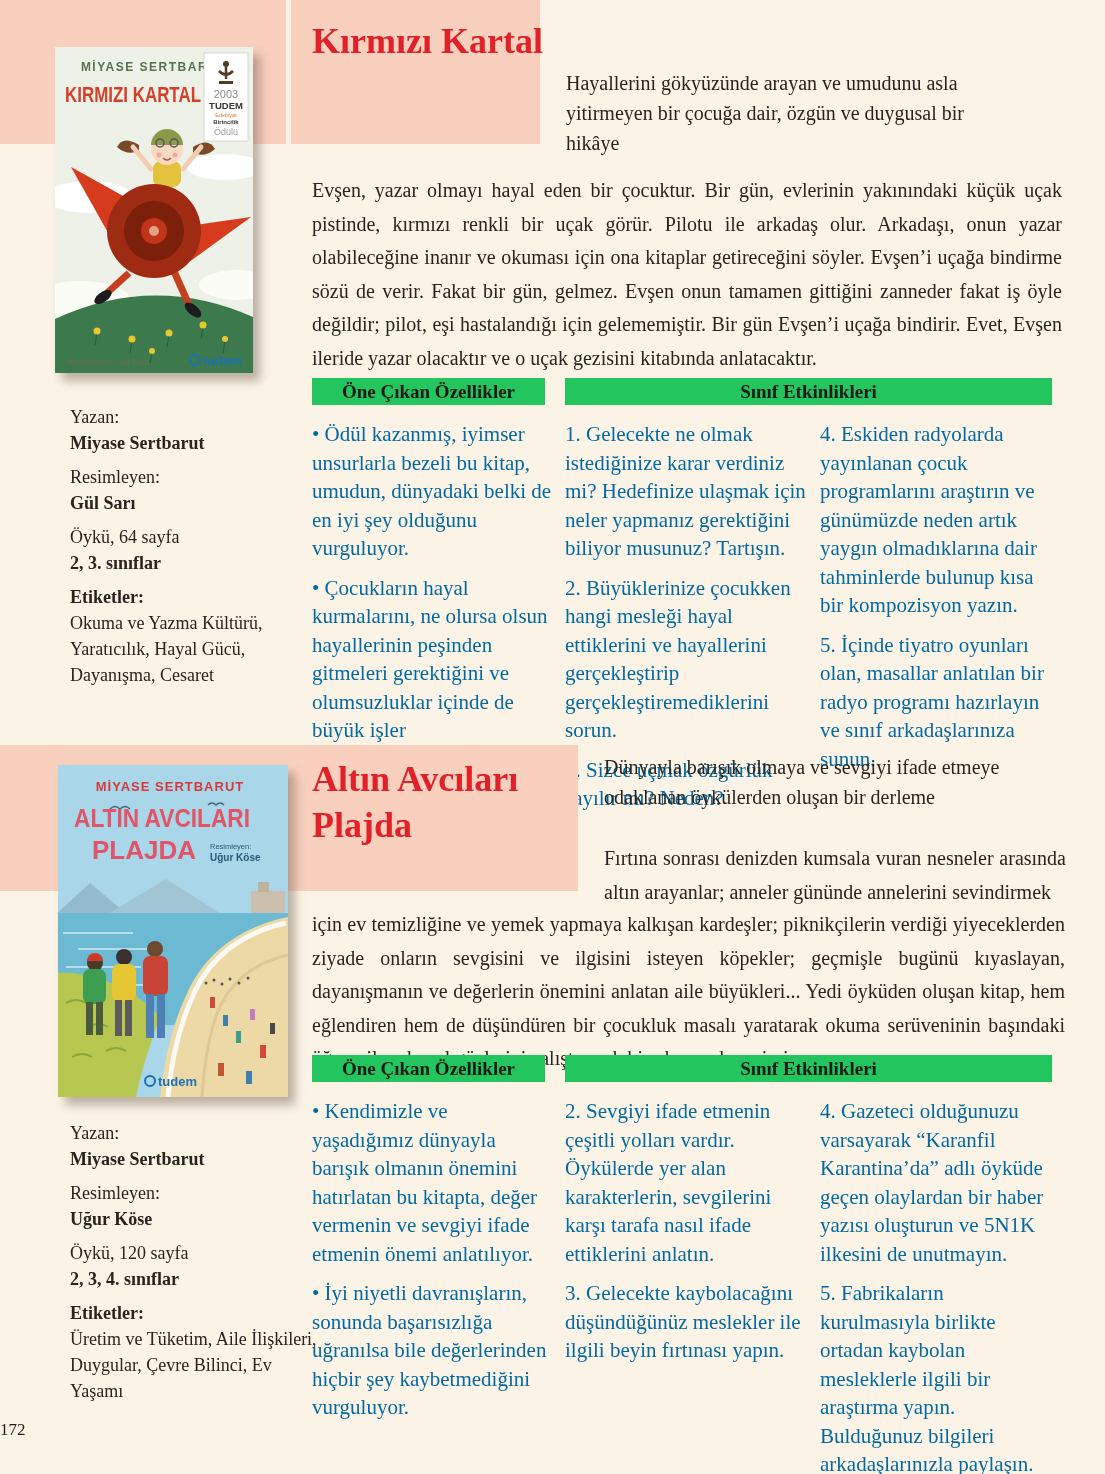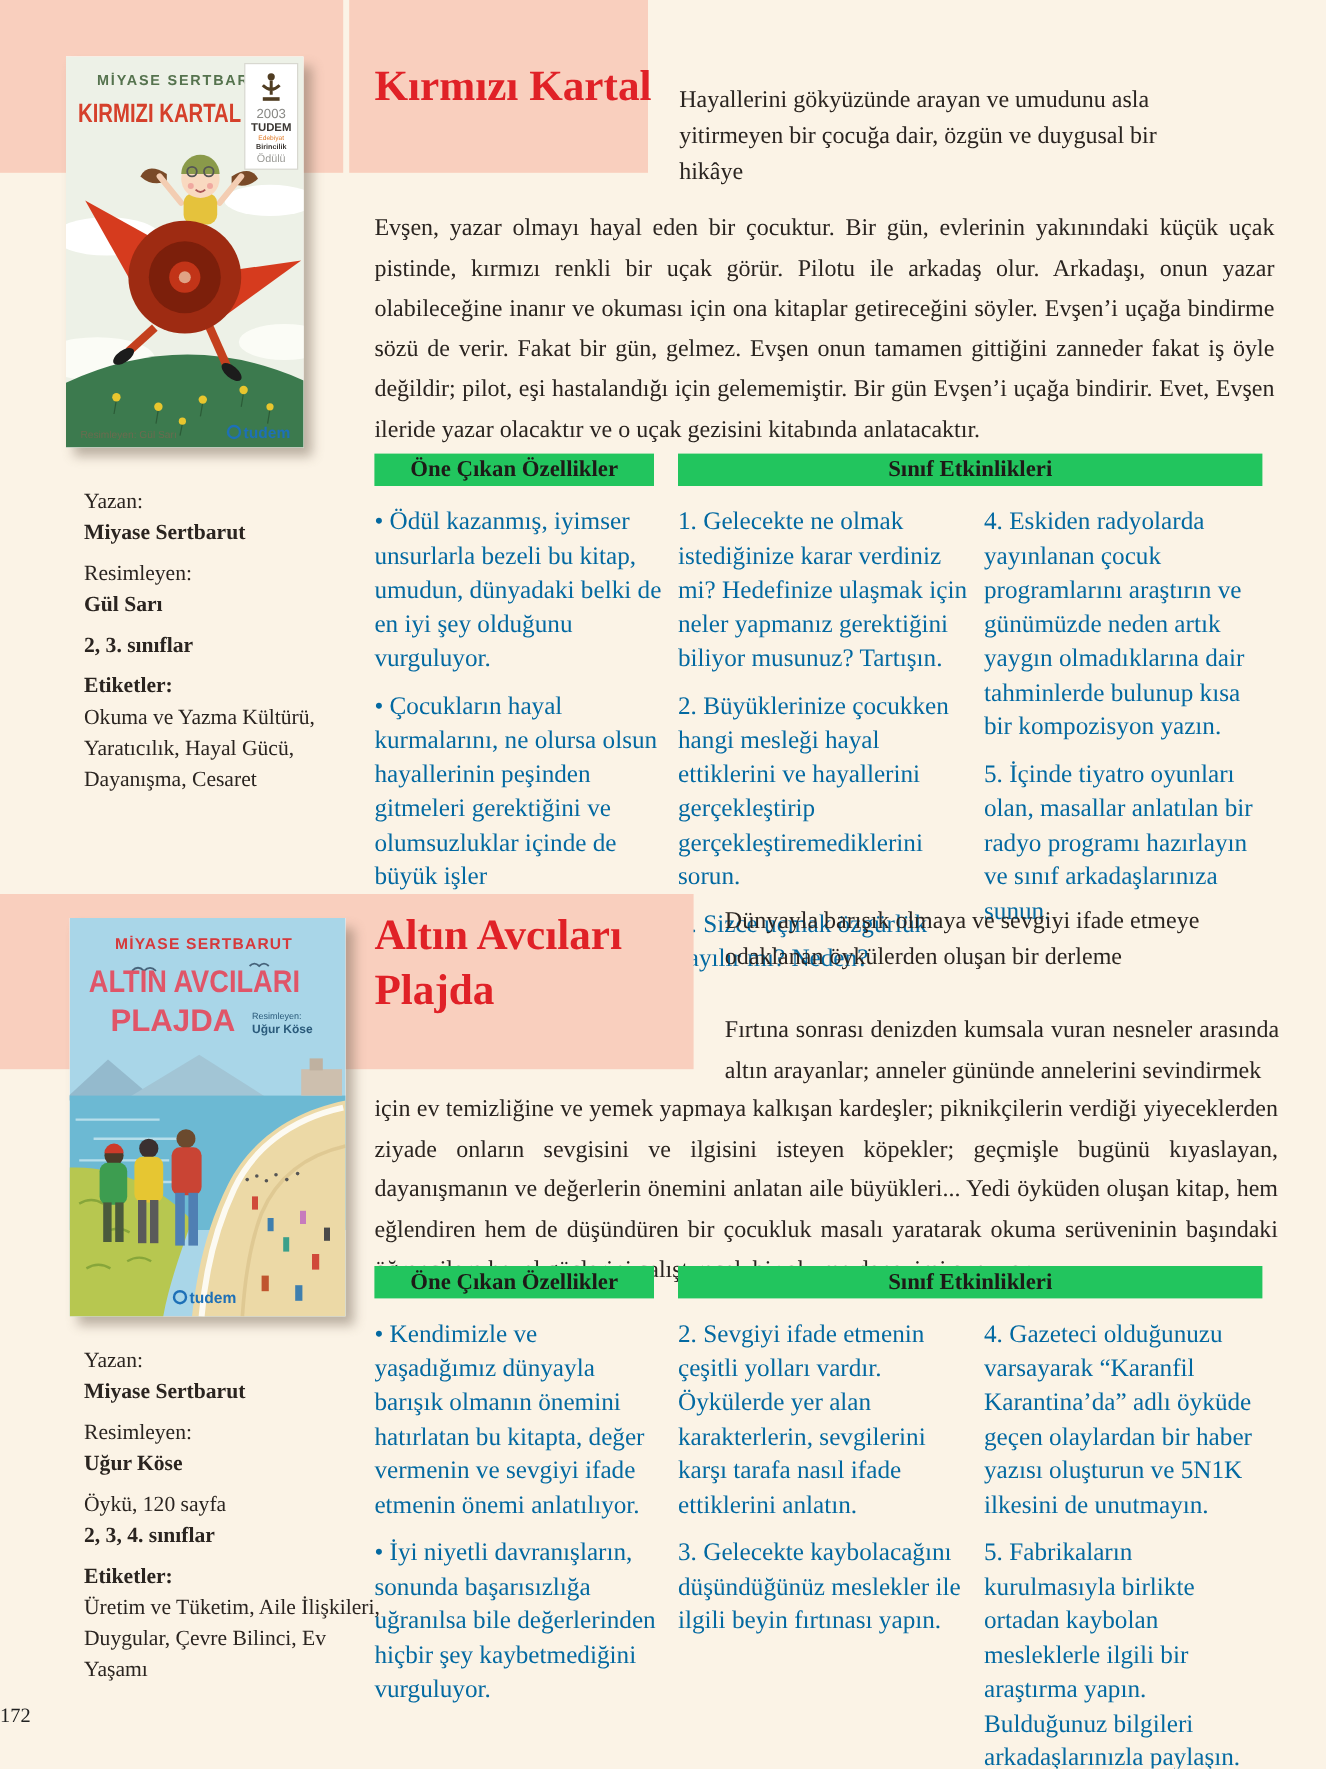--- a/index.html
+++ b/index.html
@@ -90,21 +90,21 @@
         <text x="171" y="88" text-anchor="middle" font-size="9" fill="#9a9a96">Ödülü</text>
       </g>
       <text x="12" y="318" font-size="8.5" fill="#6b6b4f">Resimleyen: Gül Sarı</text>
       <g>
         <circle cx="140" cy="313" r="5" fill="none" stroke="#1d70b7" stroke-width="2"></circle>
         <text x="148" y="318" font-size="13" font-weight="bold" fill="#1d70b7">tudem</text>
       </g>
     </svg>
   </div>
 
-  <div class="book-title" style="left:312px;top:48px;width:235px">Kırmızı Kartal</div>
+  <div class="book-title" style="left:312px;top:18px;width:235px">Kırmızı Kartal</div>
   <div class="tagline" style="left:566px;top:68px;width:440px">Hayallerini gökyüzünde arayan ve umudunu asla yitirmeyen bir çocuğa dair, özgün ve duygusal bir hikâye</div>
   <div class="desc" style="left:312px;top:174px;width:750px">Evşen, yazar olmayı hayal eden bir çocuktur. Bir gün, evlerinin yakınındaki küçük uçak pistinde, kırmızı renkli bir uçak görür. Pilotu ile arkadaş olur. Arkadaşı, onun yazar olabileceğine inanır ve okuması için ona kitaplar getireceğini söyler. Evşen’i uçağa bindirme sözü de verir. Fakat bir gün, gelmez. Evşen onun tamamen gittiğini zanneder fakat iş öyle değildir; pilot, eşi hastalandığı için gelememiştir. Bir gün Evşen’i uçağa bindirir. Evet, Evşen ileride yazar olacaktır ve o uçak gezisini kitabında anlatacaktır.</div>
 
   <div class="hdr-bar" style="left:312px;top:378px;width:233px">Öne Çıkan Özellikler</div>
   <div class="hdr-bar" style="left:565px;top:378px;width:487px">Sınıf Etkinlikleri</div>
 
   <div class="col" style="left:312px;top:420px;width:240px">
       <p class="bullet-item">Ödül kazanmış, iyimser unsurlarla bezeli bu kitap, umudun, dünyadaki belki de en iyi şey olduğunu vurguluyor.</p>
       <p class="bullet-item">Çocukların hayal kurmalarını, ne olursa olsun hayallerinin peşinden gitmeleri gerektiğini ve olumsuzluklar içinde de büyük işler başarabileceklerini anlatıyor.</p>
     </div>
@@ -121,20 +121,21 @@
   <div class="meta" style="left:70px;top:404px;width:252px">
     <div class="grp">
       <div>Yazan:</div>
       <div class="b">Miyase Sertbarut</div>
     </div>
     <div class="grp">
       <div>Resimleyen:</div>
       <div class="b">Gül Sarı</div>
     </div>
     <div class="grp">
+      <div>Öykü, 64 sayfa</div>
       <div class="b">2, 3. sınıflar</div>
     </div>
     <div class="grp">
       <div class="b">Etiketler:</div>
       <div>Okuma ve Yazma Kültürü, Yaratıcılık, Hayal Gücü, Dayanışma, Cesaret</div>
     </div>
   </div>
 
   <div class="pink" style="left:0;top:745px;width:578px;height:146px"></div>
 

